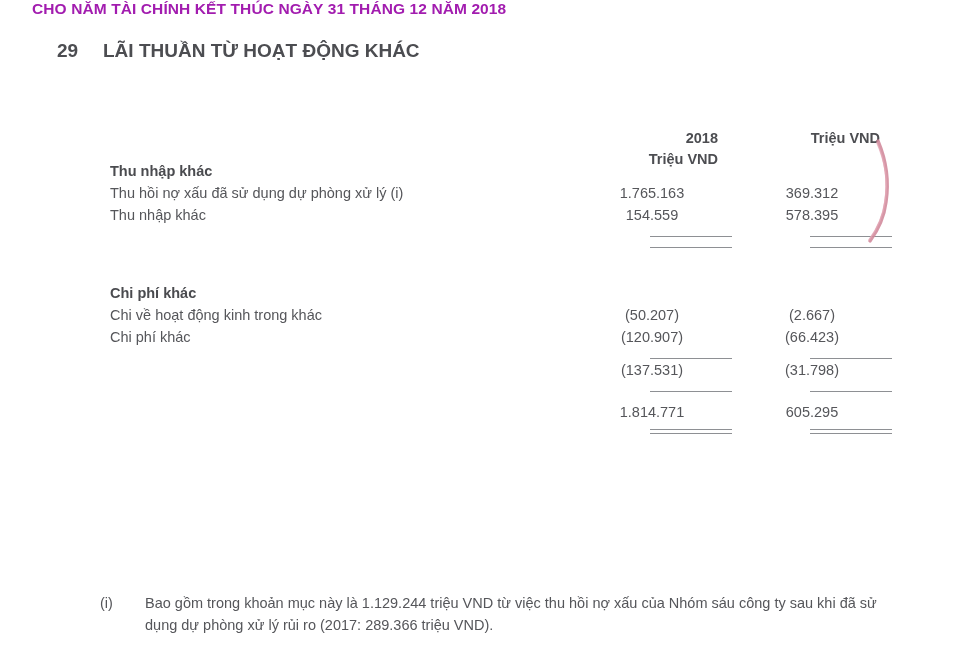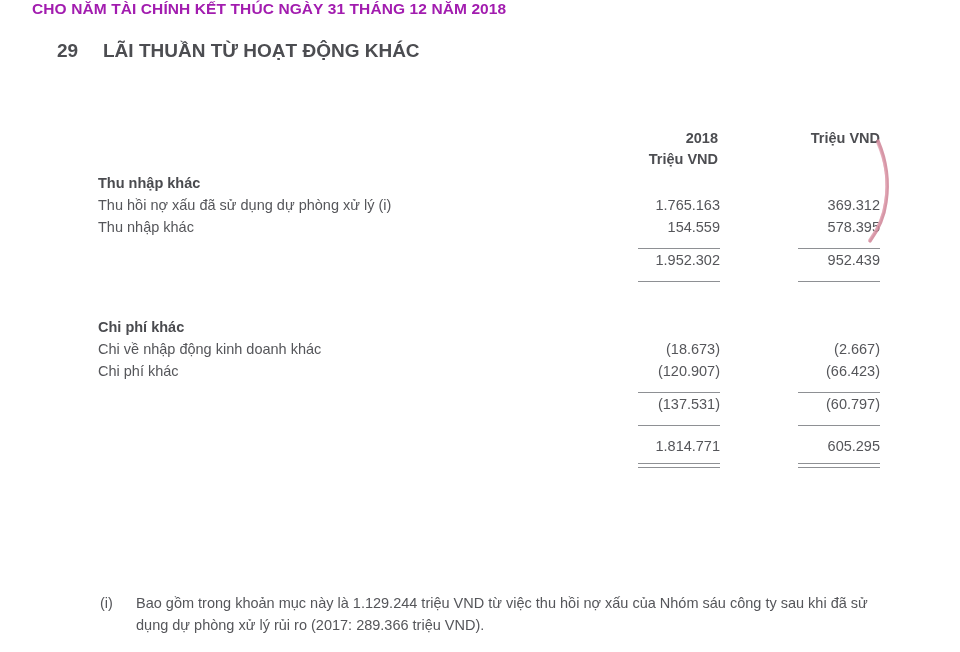--- a/index.html
+++ b/index.html
@@ -61,37 +61,36 @@
     margin-top: 40px;
   }
   .col-head .yr { display: block; }
   .col-head .unit { display: block; }
   .col-head.c2018 { left: 560px; width: 158px; }
   .col-head.c2017 { left: 722px; width: 158px; }
 
   
   .tbl {
     position: absolute;
-    left: 98px;
+    left: 110px;
     top: 160px;
     width: 782px;
     border-collapse: collapse;
     font-size: 14.5px;
     color: #55565a;
-    margin-top: 12px;
   }
   .tbl td {
     padding: 0;
     vertical-align: bottom;
     height: 22px;
     line-height: 22px;
     white-space: nowrap;
   }
   .tbl td.lbl { text-align: left; width: 462px; }
-  .tbl td.num { text-align: right; width: 160px; }
+  .tbl td.num { text-align: center; width: 160px; }
   .tbl tr.section-head td.lbl { font-weight: bold; color: #4a4b4f; }
   .tbl tr.spacer-lg td { height: 34px; line-height: 34px; }
   .tbl tr.spacer-sm td { height: 9px; line-height: 9px; }
 
   
   .rule-box {
     display: block;
     margin-left: auto;
     width: 82px;
   }
@@ -115,21 +114,21 @@
     color: #55565a;
   }
   .footnote .marker {
     position: absolute;
     left: 0;
     top: 0;
     width: 40px;
   }
   .footnote .ftext {
     display: block;
-    margin-left: 36px;
+    margin-left: 45px;
   }
 
   
   .annotation {
     position: absolute;
     left: 856px;
     top: 138px;
     width: 48px;
     height: 106px;
     pointer-events: none;
@@ -177,25 +176,20 @@
 
       <tr class="rule-row rule-top">
         <td class="lbl"></td>
         <td class="num">
             <span class="rule-box"></span>
           </td>
         <td class="num">
             <span class="rule-box"></span>
           </td>
       </tr>
-      <tr>
-        <td class="lbl"></td>
-        <td class="num">1.952.302</td>
-        <td class="num">952.439</td>
-      </tr>
       <tr class="rule-row rule-bottom">
         <td class="lbl"></td>
         <td class="num">
             <span class="rule-box"></span>
           </td>
         <td class="num">
             <span class="rule-box"></span>
           </td>
       </tr>
 
@@ -203,43 +197,43 @@
           <td colspan="3"></td>
         </tr>
 
       <tr class="section-head">
         <td class="lbl">Chi phí khác</td>
         <td class="num"></td>
         <td class="num"></td>
       </tr>
 
       <tr>
-        <td class="lbl">Chi về nhập động kinh doanh khác</td>
-        <td class="num">(18.673)</td>
+        <td class="lbl">Chi về hoạt động kinh trong khác</td>
+        <td class="num">(50.207)</td>
         <td class="num">(2.667)</td>
       </tr>
       <tr>
         <td class="lbl">Chi phí khác</td>
         <td class="num">(120.907)</td>
         <td class="num">(66.423)</td>
       </tr>
 
       <tr class="rule-row rule-top">
         <td class="lbl"></td>
         <td class="num">
             <span class="rule-box"></span>
           </td>
         <td class="num">
             <span class="rule-box"></span>
           </td>
       </tr>
       <tr>
         <td class="lbl"></td>
         <td class="num">(137.531)</td>
-        <td class="num">(60.797)</td>
+        <td class="num">(31.798)</td>
       </tr>
       <tr class="rule-row rule-bottom">
         <td class="lbl"></td>
         <td class="num">
             <span class="rule-box"></span>
           </td>
         <td class="num">
             <span class="rule-box"></span>
           </td>
       </tr>

